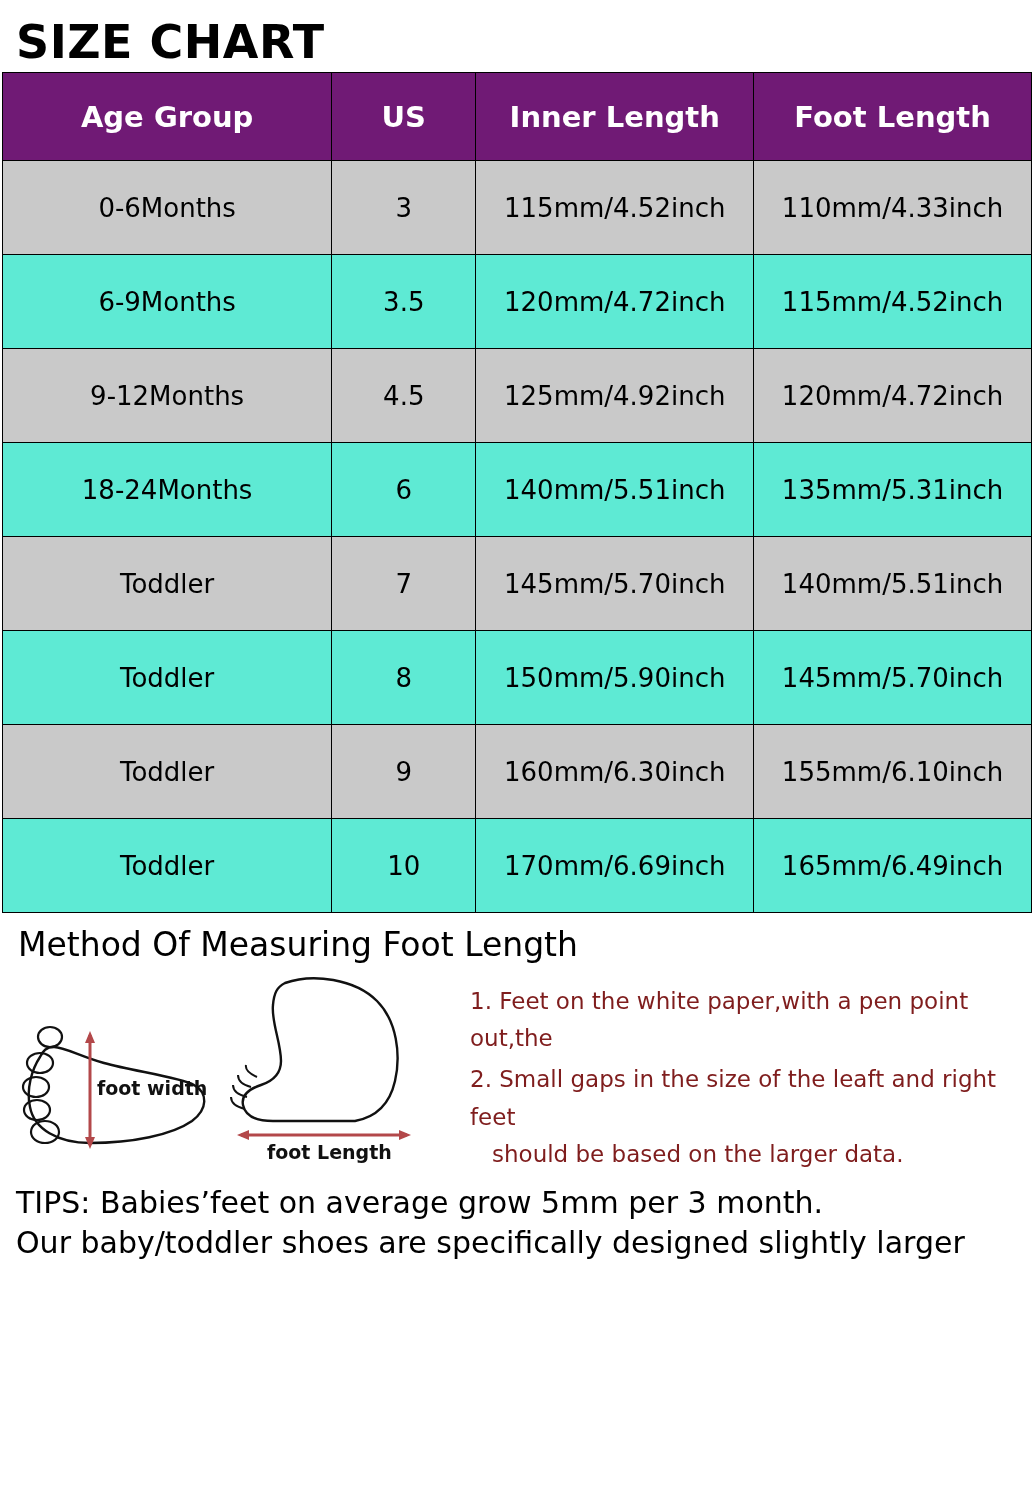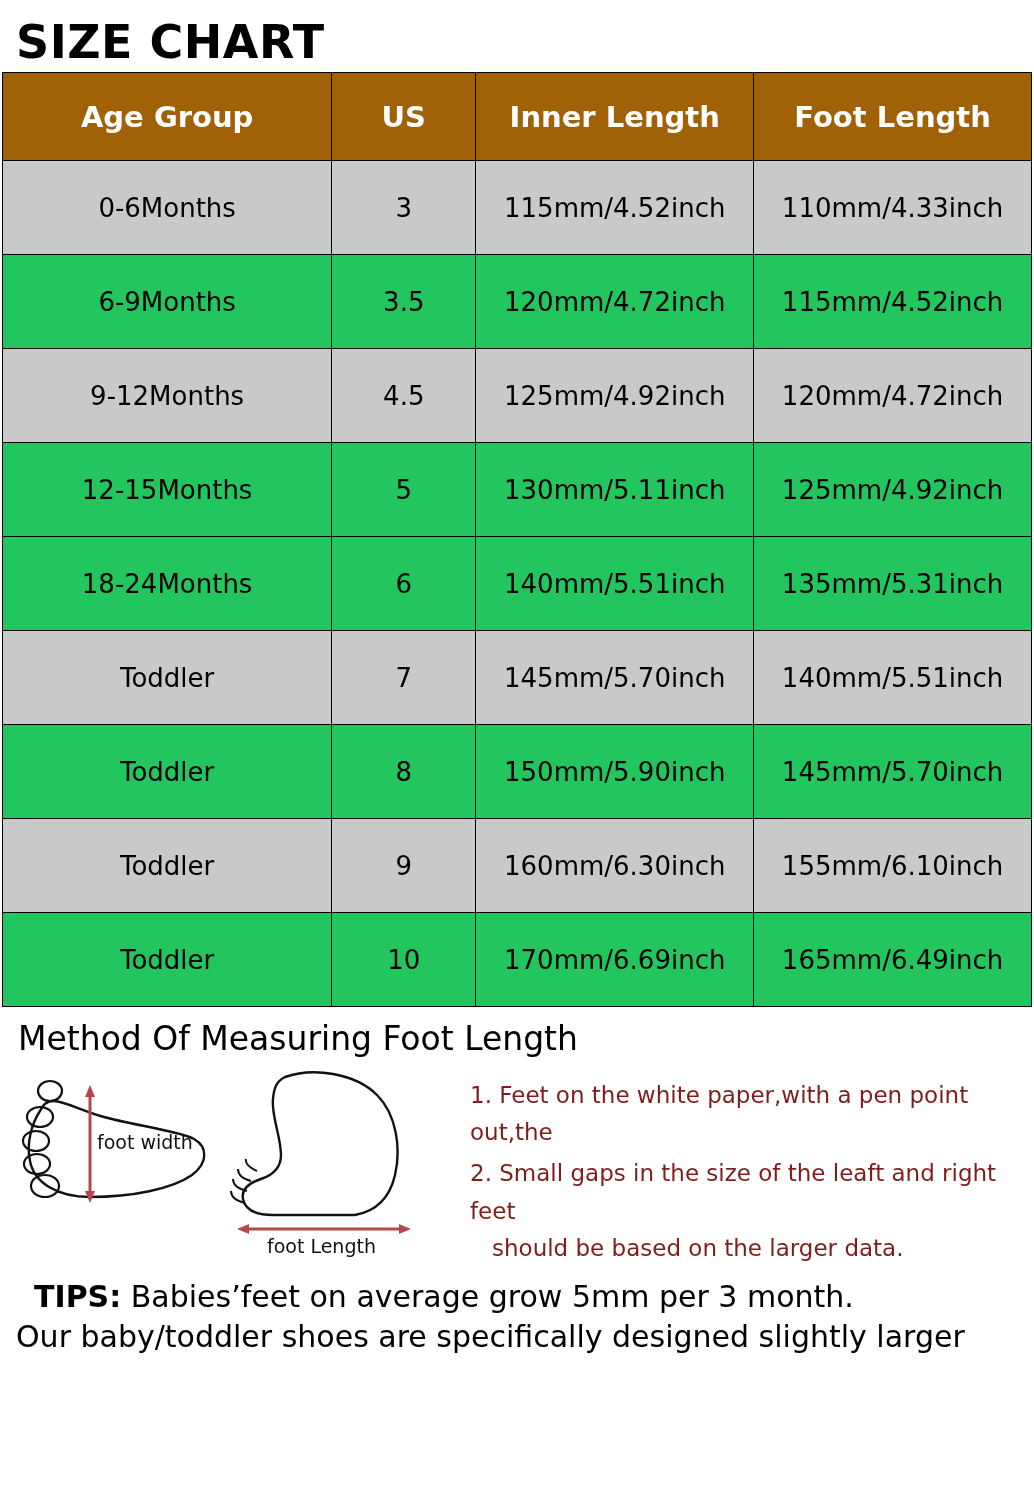--- a/index.html
+++ b/index.html
@@ -34,36 +34,36 @@
     table-layout: fixed;
     margin: 0 auto;
   }
   table.size-chart th,
   table.size-chart td {
     border: 1px solid #000;
     text-align: center;
     vertical-align: middle;
   }
   table.size-chart thead th {
-    background: #a16207;
+    background: #701a75;
     color: #ffffff;
     font-size: 29px;
     font-weight: bold;
     height: 88px;
     border: 1px solid #000;
     padding: 0 4px;
   }
   table.size-chart tbody td {
     font-size: 26px;
     height: 94px;
     padding: 18px 4px;
     font-weight: normal;
   }
   tbody tr.shaded td { background: #c9c9c9; }
-  tbody tr.plain td { background: #22c55e; }
+  tbody tr.plain td { background: #5eead4; }
 
   col.c-age { width: 32%; }
   col.c-us { width: 14%; }
   col.c-inner { width: 27%; }
   col.c-foot { width: 27%; }
 
   .method-title {
     font-size: 33px;
     margin: 12px 0 0 16px;
     line-height: 1.2;
@@ -71,22 +71,24 @@
   .method-area {
     display: flex;
     align-items: flex-start;
     margin-top: 4px;
     padding: 0 6px 0 10px;
   }
   .diagrams {
     width: 450px;
     flex: 0 0 450px;
     display: flex;
+    align-items: flex-end;
     position: relative;
     height: 200px;
+    font-weight: bold;
   }
   .foot-width-fig {
     position: relative;
     width: 215px;
     height: 160px;
   }
   .foot-length-fig {
     position: relative;
     width: 215px;
     height: 200px;
@@ -107,21 +109,21 @@
     line-height: 1.62;
     margin-bottom: 4px;
     color: #7f1d1d;
   }
   .step .cont { display: block; padding-left: 22px; }
   .tips {
     margin: 6px 0 0 14px;
     font-size: 30px;
     line-height: 1.32;
   }
-  .tips .lead { font-weight: bold; margin-left: 18px; }
+  .tips .lead { font-weight: normal; }
   .tips-line { display: block; }
 </style>
 </head>
 <body>
 
 <div class="page">
 
   <div class="title">SIZE CHART</div>
 
   <table class="size-chart">
@@ -152,26 +154,20 @@
         <td>120mm/4.72inch</td>
         <td>115mm/4.52inch</td>
       </tr>
       <tr class="shaded">
         <td>9-12Months</td>
         <td>4.5</td>
         <td>125mm/4.92inch</td>
         <td>120mm/4.72inch</td>
       </tr>
       <tr class="plain">
-        <td>12-15Months</td>
-        <td>5</td>
-        <td>130mm/5.11inch</td>
-        <td>125mm/4.92inch</td>
-      </tr>
-      <tr class="plain">
         <td>18-24Months</td>
         <td>6</td>
         <td>140mm/5.51inch</td>
         <td>135mm/5.31inch</td>
       </tr>
       <tr class="shaded">
         <td>Toddler</td>
         <td>7</td>
         <td>145mm/5.70inch</td>
         <td>140mm/5.51inch</td>

